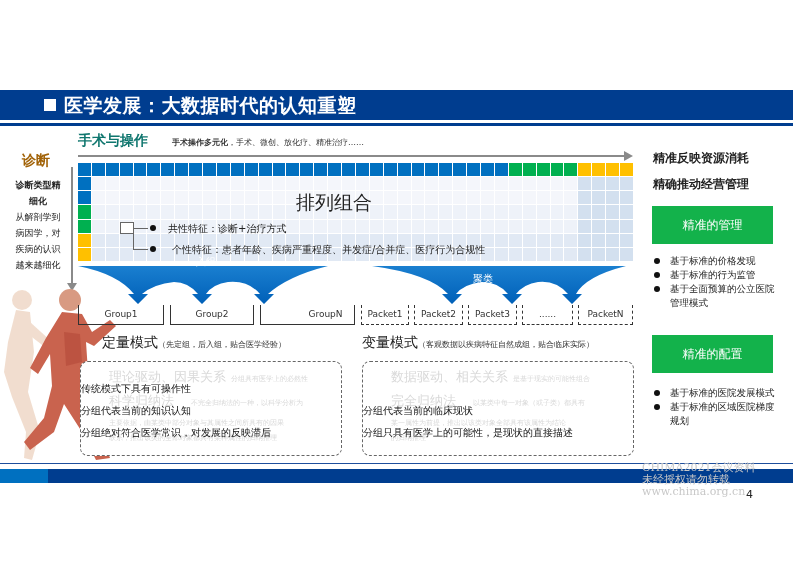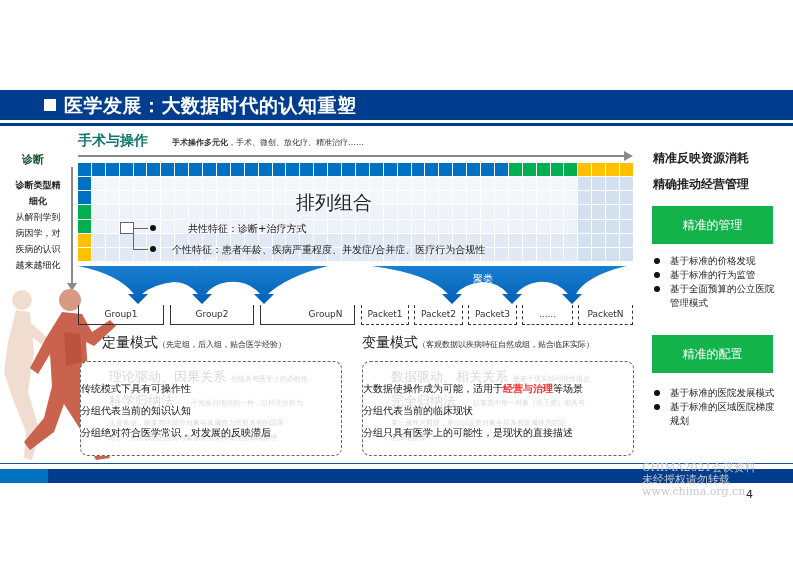--- a/index.html
+++ b/index.html
@@ -10,21 +10,21 @@
   .title-line { position:absolute; left:0; top:123px; width:793px; height:3px; background:#003d8f; }
   .title-text { position:absolute; left:44px; top:93px; color:#fff; font-size:19px; font-weight:bold; letter-spacing:0.5px; white-space:nowrap; }
   .title-bullet { display:inline-block; width:12px; height:12px; background:#fff; margin-right:8px; vertical-align:1px; }
 
   .ops-title { position:absolute; left:78px; top:132px; font-size:14px; font-weight:bold; color:#0f766e; white-space:nowrap; }
   .ops-sub { position:absolute; left:172px; top:137px; font-size:8px; color:#333; white-space:nowrap; }
   .ops-sub b { font-weight:bold; }
   .h-arrow { position:absolute; left:78px; top:155px; width:548px; height:2px; background:#8a8a8a; }
   .h-arrow-head { position:absolute; left:624px; top:151px; width:0; height:0; border-left:9px solid #8a8a8a; border-top:5px solid transparent; border-bottom:5px solid transparent; }
 
-  .diag-title { position:absolute; left:22px; top:152px; font-size:11px; font-weight:bold; color:#14532d; }
+  .diag-title { position:absolute; left:22px; top:152px; font-size:14px; font-weight:bold; color:#a16207; }
   .diag-sub { position:absolute; left:8px; top:177px; width:60px; font-size:9px; line-height:16px; text-align:center; color:#222; }
   .diag-sub .b { font-weight:bold; }
   .v-arrow { position:absolute; left:71px; top:167px; width:2px; height:117px; background:#8a8a8a; }
   .v-arrow-head { position:absolute; left:67px; top:283px; width:0; height:0; border-top:8px solid #8a8a8a; border-left:5px solid transparent; border-right:5px solid transparent; }
 
   .grid { position:absolute; left:78px; top:163px; width:555px; height:98px; display:grid; grid-template-columns:repeat(40, 1fr); grid-template-rows:repeat(7, 1fr); gap:1px; background:#ffffff; }
   .cell { background:#eef2f9; }
   .cell.alt { background:#e1e9f4; }
   .cell.light { background:#f4f6fb; }
   .cell.right { background:#d3e0ef; }
@@ -32,21 +32,21 @@
   .cell.green { background:#00b050; }
   .cell.yellow { background:#ffc000; }
 
   .grid-title { position:absolute; left:296px; top:190px; font-size:19px; color:#222; }
   .feat-box { position:absolute; left:120px; top:222px; width:14px; height:12px; border:1px solid #666; background:#fff; }
   .feat-line1 { position:absolute; left:134px; top:228px; width:14px; height:1px; background:#666; }
   .feat-vline { position:absolute; left:133px; top:234px; width:1px; height:16px; background:#666; }
   .feat-line2 { position:absolute; left:133px; top:249px; width:15px; height:1px; background:#666; }
   .dot1 { position:absolute; left:150px; top:225px; width:6px; height:6px; border-radius:50%; background:#111; }
   .dot2 { position:absolute; left:150px; top:246px; width:6px; height:6px; border-radius:50%; background:#111; }
-  .feat1 { position:absolute; left:188px; top:222px; font-size:10px; color:#222; white-space:nowrap; }
+  .feat1 { position:absolute; left:168px; top:222px; font-size:10px; color:#222; white-space:nowrap; }
   .feat2 { position:absolute; left:172px; top:243px; font-size:10px; color:#222; white-space:nowrap; }
 
   .flow-svg { position:absolute; left:78px; top:262px; }
   .flow-label { position:absolute; font-size:10px; color:#fff; }
   .grp { position:absolute; height:20px; border-left:1.5px solid #333; border-right:1.5px solid #333; border-bottom:1.5px solid #333; font-size:9px; text-align:center; line-height:18px; color:#333; }
   .pkt { position:absolute; height:20px; border:1.2px dashed #333; border-top:none; font-size:9px; text-align:center; line-height:18px; color:#333; }
 
   .mode-title { position:absolute; font-size:14px; color:#222; white-space:nowrap; }
   .mode-title .paren { font-size:8px; color:#333;margin-top:43px; }
 
@@ -449,21 +449,20 @@
   <div class="mode-line" style="left:0; width:262px; top:64px;">分组绝对符合医学常识，对发展的反映滞后</div>
 </div>
 
 <div class="mode-box" style="left:362px; top:361px; width:272px; height:95px;">
   <div class="ghost ghost-big" style="left:28px; top:6px;">数据驱动、相关关系</div>
   <div class="ghost ghost-small" style="left:150px; top:12px;">是基于现实的可能性组合</div>
   <div class="ghost ghost-big" style="left:28px; top:30px;">完全归纳法</div>
   <div class="ghost ghost-small" style="left:110px; top:36px;">以某类中每一对象（或子类）都具有</div>
   <div class="ghost ghost-small" style="left:28px; top:56px;">某一属性为前提，推出以该类对象全部具有该属性为结论</div>
   <div class="ghost ghost-small" style="left:28px; top:71px;">的归纳推理</div>
-  <div class="mode-line" style="left:0; width:272px; top:20px;"><span>大数据使操作成为可能，适用于</span><span class="red">经营与治理</span><span>等场景</span></div>
   <div class="mode-line" style="left:0; width:272px; top:42px;">分组代表当前的临床现状</div>
   <div class="mode-line" style="left:0; width:272px; top:64px;">分组只具有医学上的可能性，是现状的直接描述</div>
 </div>
 
 <div class="right-head" style="top:150px;">精准反映资源消耗</div>
 <div class="right-head" style="top:176px;">精确推动经营管理</div>
 
 <div class="green-btn" style="top:206px;">精准的管理</div>
 <ul class="r-list" style="top:254px;">
   <li>基于标准的价格发现</li>

